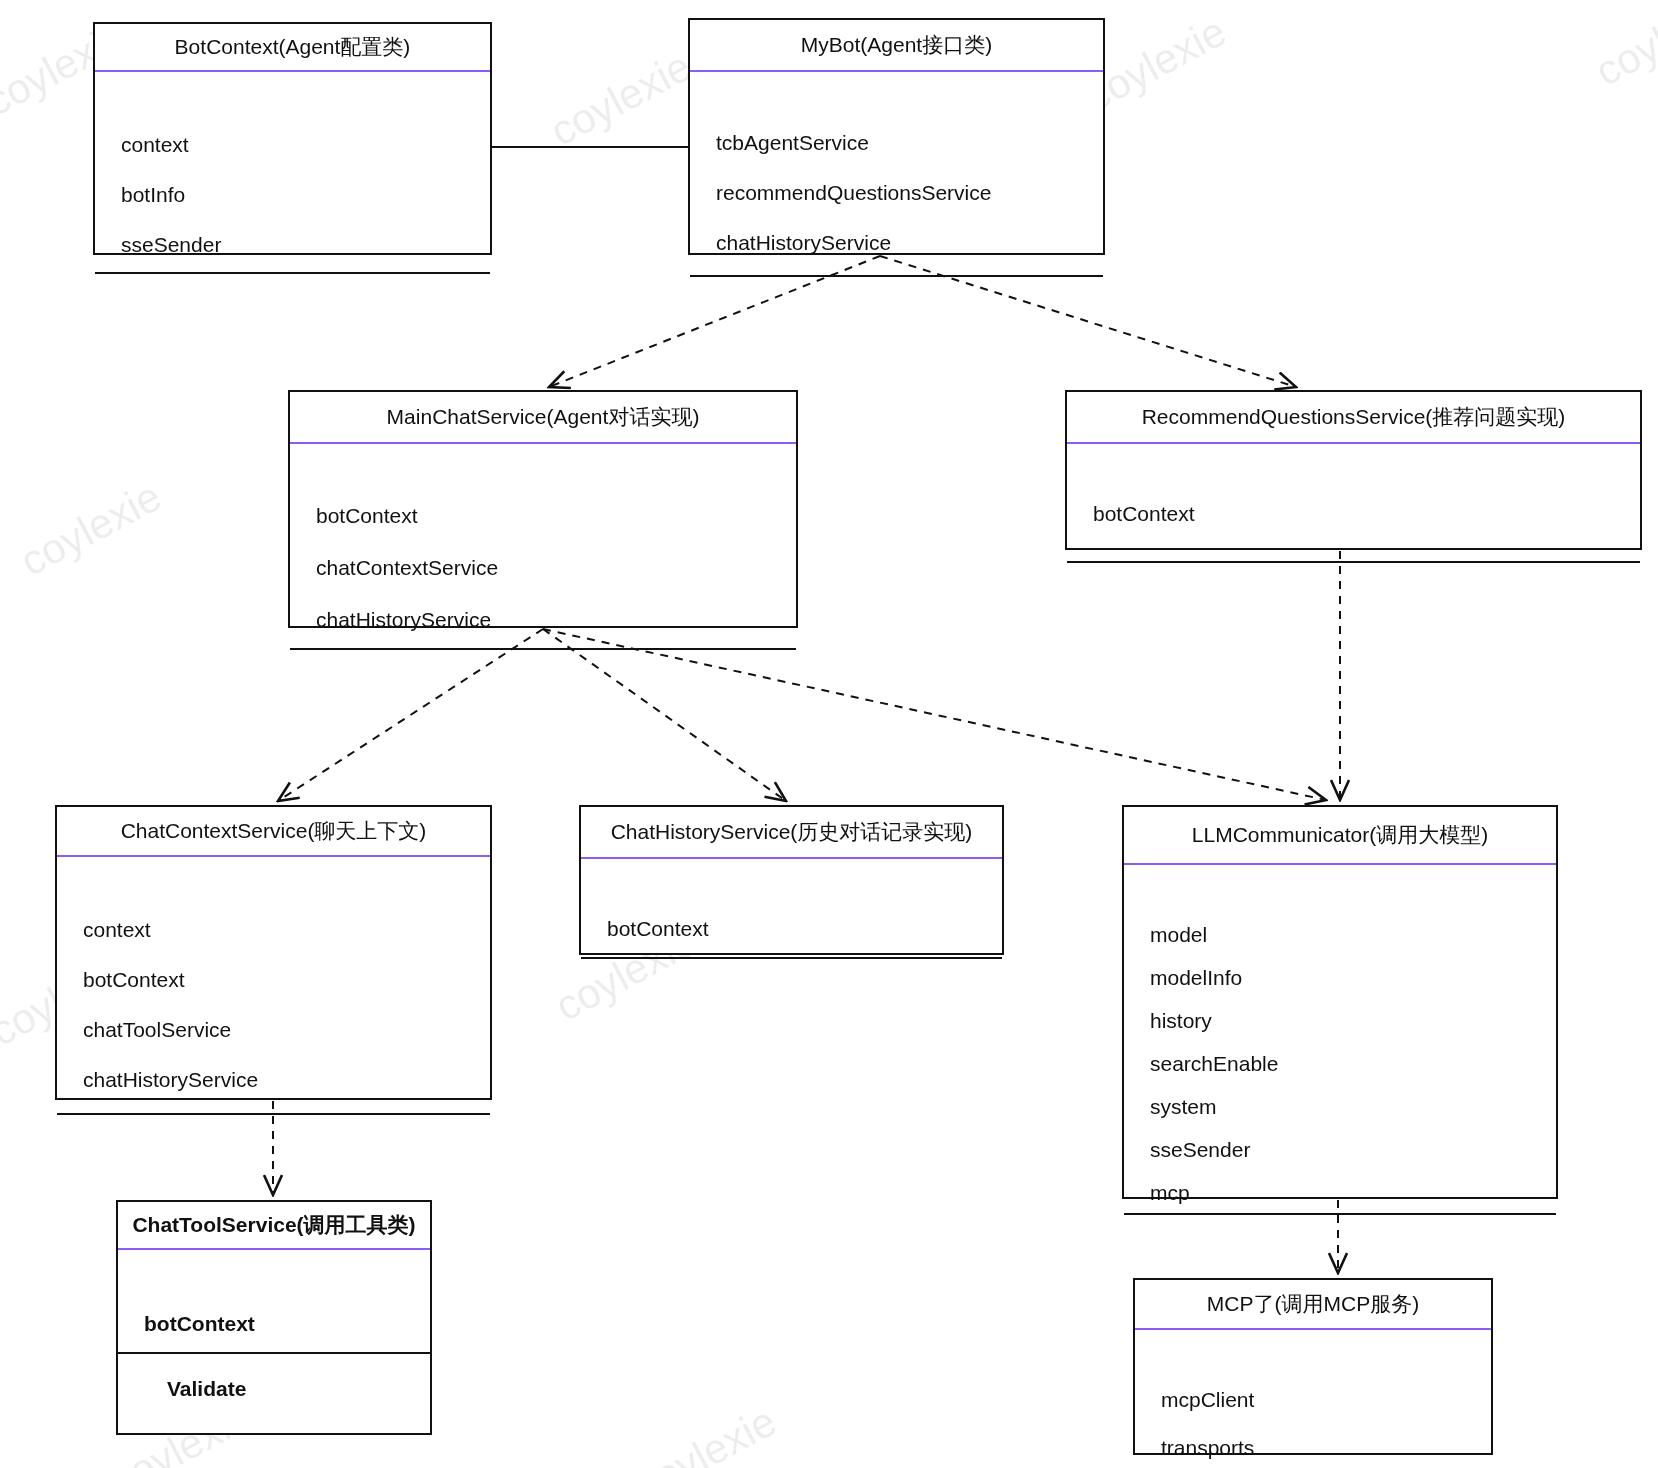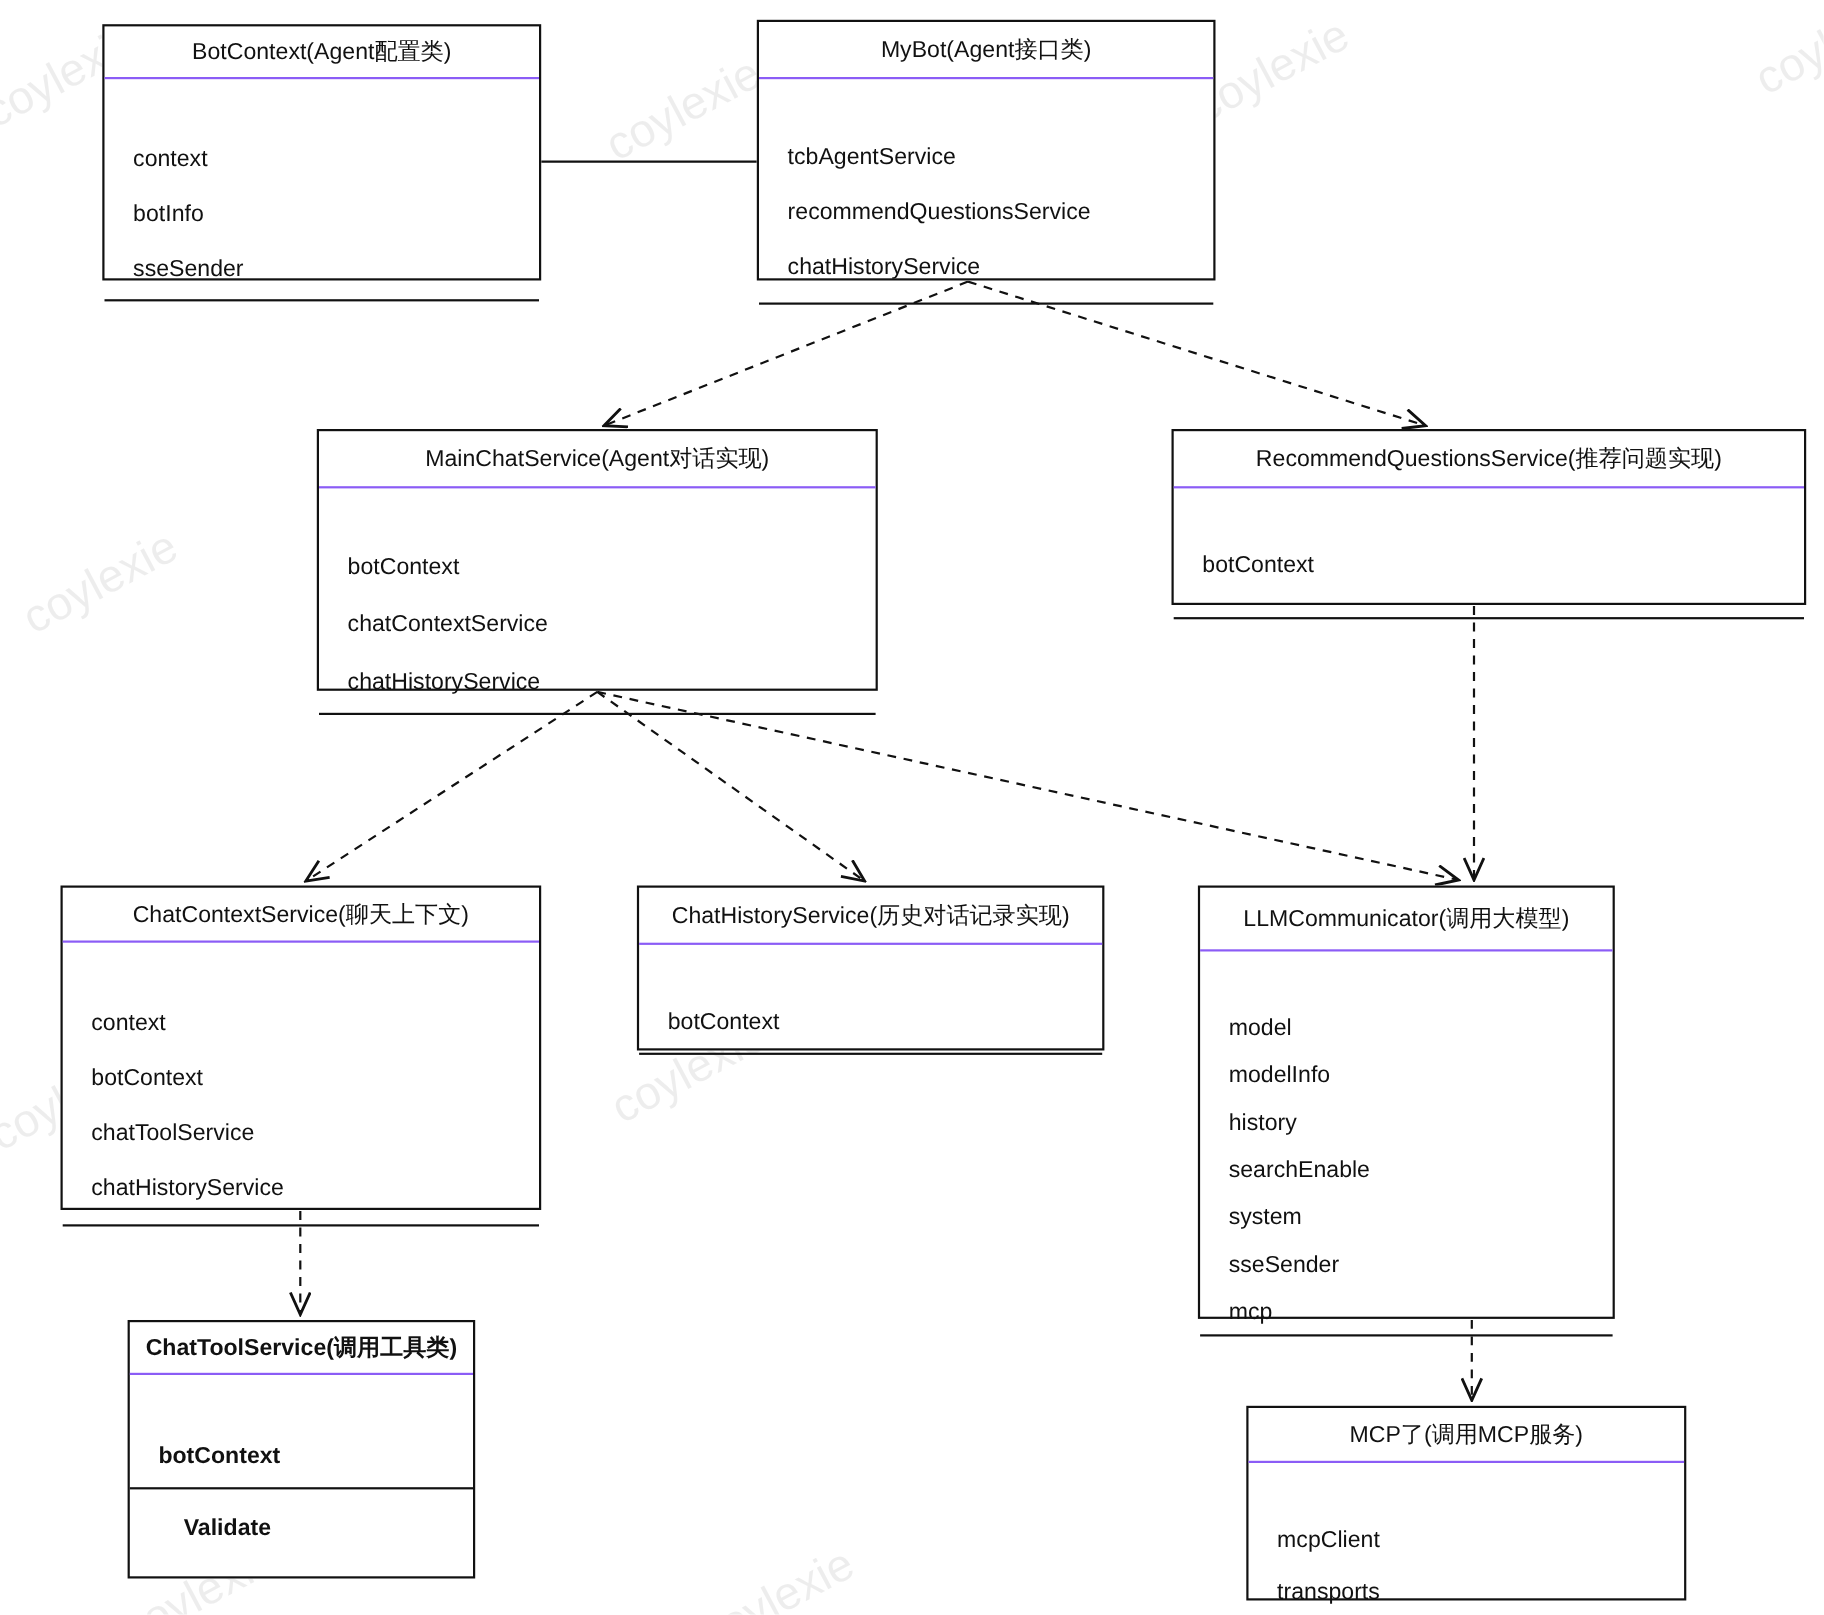--- a/index.html
+++ b/index.html
@@ -61,26 +61,26 @@
   #c-mybot      {left:688px; top:18px;   width:417px; height:237px; --rh:50px;}
   #c-mybot .t{height:52px;}       #c-mybot .a{height:161px;padding-top:2px;}
   #c-mainchat   {left:288px; top:390px;  width:510px; height:238px; --rh:52px;}
   #c-mainchat .t{height:52px;}    #c-mainchat .a{height:162px;padding-top:2px;}
   #c-rqs        {left:1065px;top:390px;  width:577px; height:160px; --rh:52px;}
   #c-rqs .t{height:52px;}         #c-rqs .a{height:75px;}
   #c-chatctx    {left:55px;  top:805px;  width:437px; height:295px; --rh:50px;}
   #c-chatctx .t{height:50px;}     #c-chatctx .a{height:214px;padding-top:4px;}
   #c-chathist   {left:579px; top:805px;  width:425px; height:150px; --rh:52px;}
   #c-chathist .t{height:52px;}    #c-chathist .a{height:56px;}
-  #c-llm        {left:1089px;top:805px;  width:379px; height:394px; --rh:43px;}
+  #c-llm        {left:1122px;top:805px;  width:436px; height:394px; --rh:43px;}
   #c-llm .t{height:58px;}         #c-llm .a{height:306px;padding-top:4px;}
   #c-chattool   {left:116px; top:1200px; width:316px; height:235px;font-weight:bold; --rh:50px;}
   #c-chattool .t{height:48px;}    #c-chattool .a{height:60px;padding-top:5px;}
   #c-chattool .m{padding-top:10px;}
-  #c-mcp        {left:1133px;top:1278px; width:400px; height:177px; --rh:48px;}
+  #c-mcp        {left:1133px;top:1278px; width:360px; height:177px; --rh:48px;}
   #c-mcp .t{height:50px;}         #c-mcp .a{height:102px;padding-top:2px;}
   
   #edges{position:absolute;left:0;top:0;z-index:1;pointer-events:none;}
   #edges line{stroke:#111;stroke-width:2;}
   #edges line.dash{stroke-dasharray:8 7;}
 </style>
 </head>
 <body>
 
 <div id="canvas">

